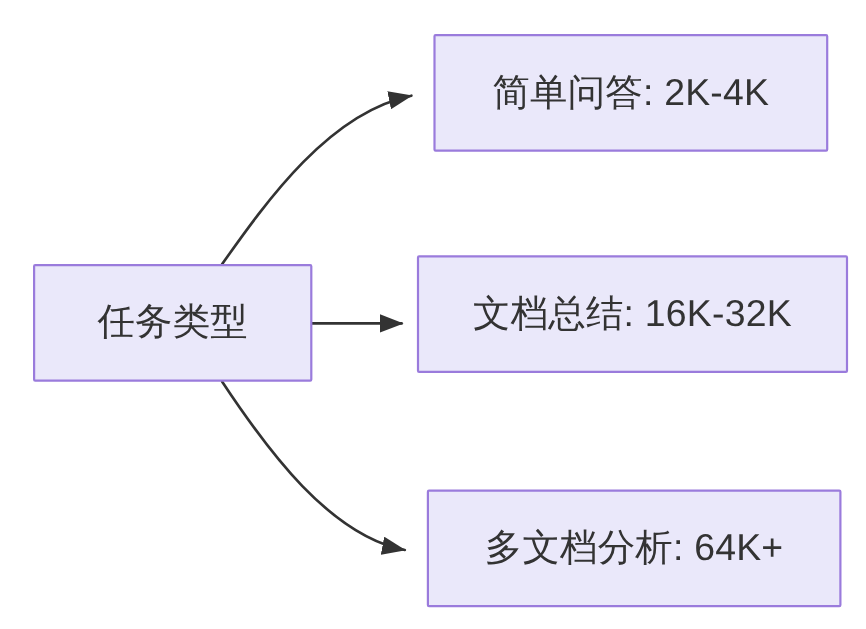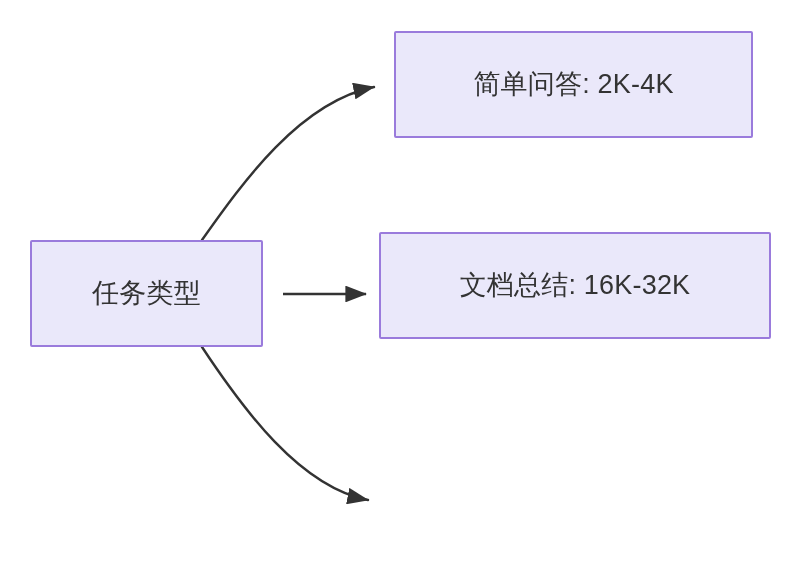--- a/index.html
+++ b/index.html
@@ -31,28 +31,28 @@
     box-sizing: border-box;
     background: #eae8fa;
     border: 2px solid #9a7bdc;
     border-radius: 2px;
     display: flex;
     align-items: center;
     justify-content: center;
   }
   .node-label {
     color: #333333;
-    font-size: 27px;
+    font-size: 34px;
     line-height: 1.2;
     letter-spacing: 0.2px;
     white-space: nowrap;
     text-align: center;
   }
   
-  #node-root    { left: 30px;  top: 240px; width: 233px; height: 107px; }
+  #node-root    { left: 30px;  top: 240px; width: 254px; height: 107px; }
   #node-simple  { left: 394px; top: 31px;  width: 359px; height: 107px; }
   #node-doc     { left: 379px; top: 232px; width: 392px; height: 107px; }
   #node-multi   { left: 388px; top: 445px; width: 377px; height: 107px; }
 </style>
 </head>
 <body>
 
 <div id="canvas">
 
   <svg id="edge-layer" viewBox="0 0 787 572" width="787" height="572" xmlns="http://www.w3.org/2000/svg">
@@ -74,14 +74,17 @@
   </div>
 
   <div class="node" id="node-simple">
     <span class="node-label">简单问答: 2K-4K</span>
   </div>
 
   <div class="node" id="node-doc">
     <span class="node-label">文档总结: 16K-32K</span>
   </div>
 
+  <div class="node" id="node-multi">
+    <span class="node-label">多文档分析: 64K+</span>
+  </div>
 
 </div>
 
 </body></html>

